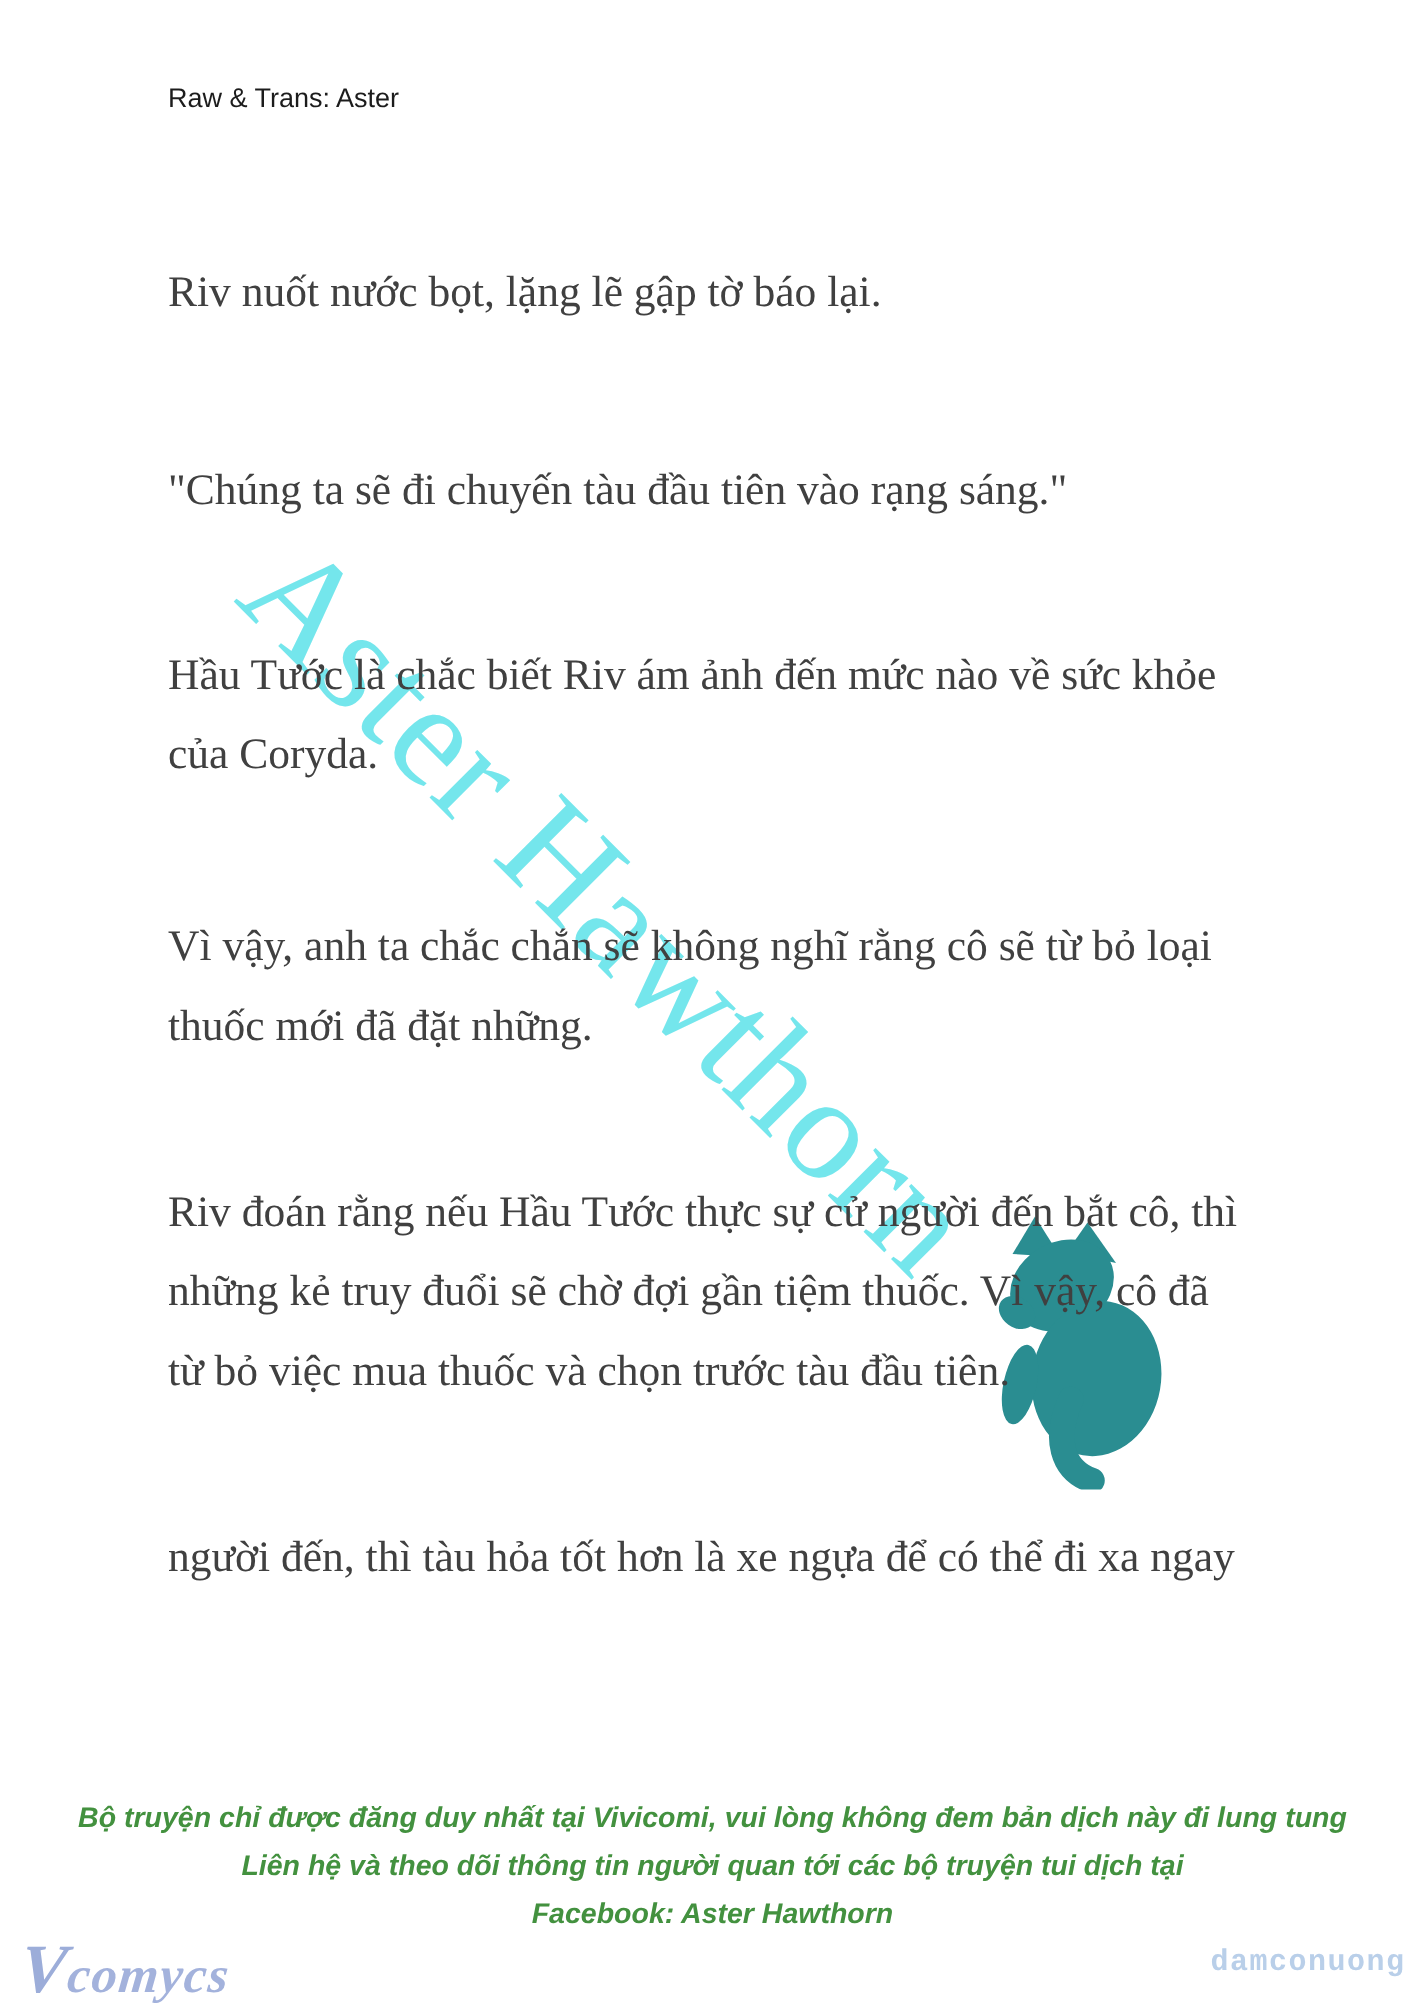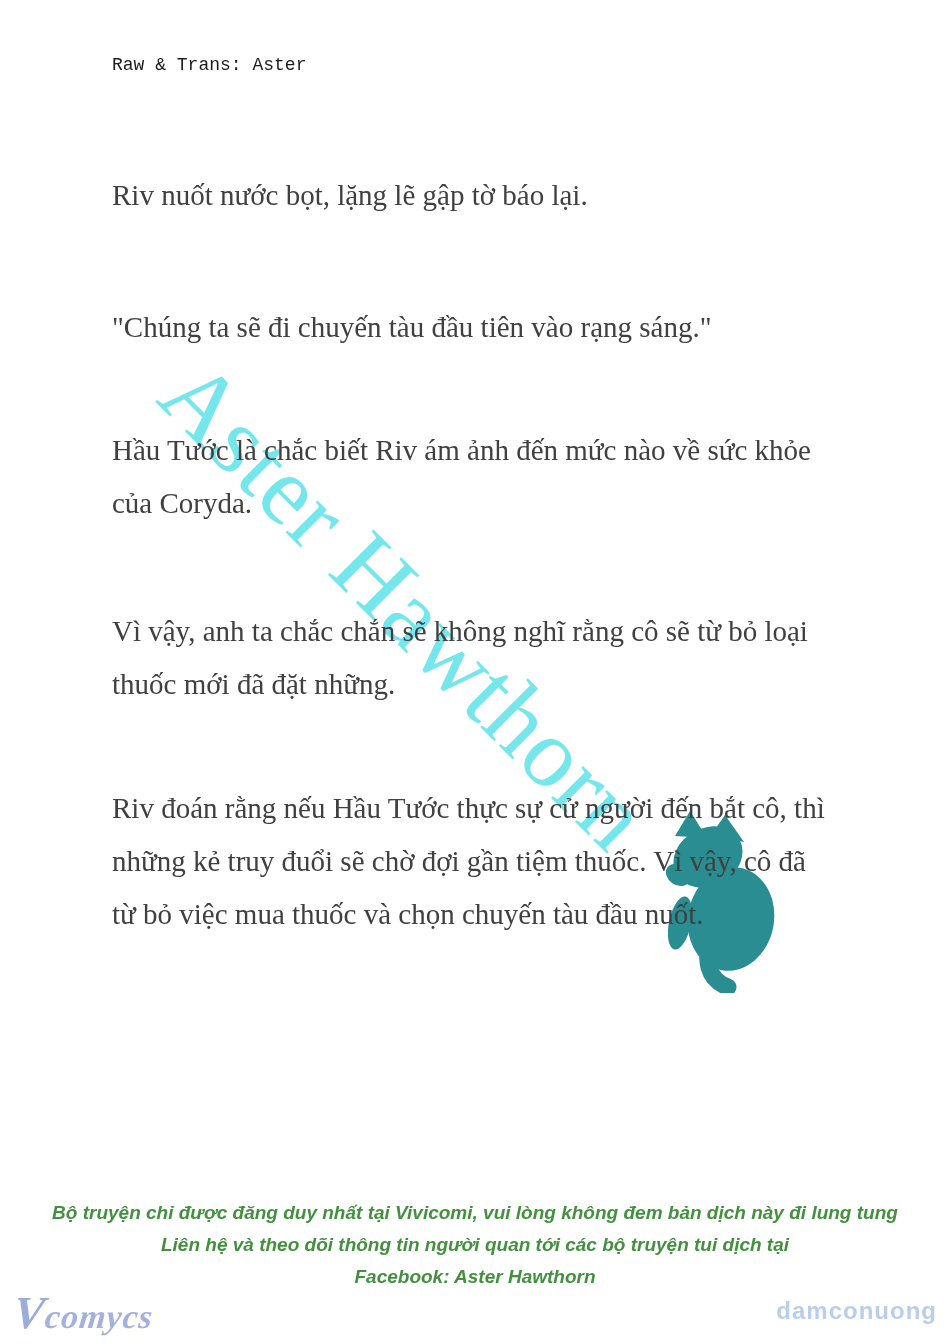--- a/index.html
+++ b/index.html
@@ -13,21 +13,21 @@
     position:absolute; left:405px; top:605px;
     transform:translate(-50%,-50%) rotate(45deg);
     font-family:"Liberation Serif", serif;
     font-size:98px; color:#74e6ec; white-space:nowrap;
     z-index:1; letter-spacing:1px;
   }
   .cat { position:absolute; left:662px; top:809px; width:114px; height:184px; z-index:2; }
 
   .header {
     position:absolute; left:112px; top:55px; z-index:3;
-    font-family:Liberation Mono, monospace;
+    font-family:Liberation Sans, sans-serif;
     font-size:18px; color:#1c1c1c;
   }
   .para {
     position:absolute; left:112px; z-index:3;
     font-size:29px; line-height:53px; color:#404040;
   }
   .para .line { white-space:nowrap; }
   .p1 { top:169px; }
   .p2 { top:301px; }
   .p3 { top:424px; }
@@ -45,22 +45,22 @@
   .logo-left {
     position:absolute; left:14px; top:1286px; z-index:3;
     font-family:"Liberation Serif", serif;
     font-style:italic; font-weight:bold;
     font-size:34px; color:#a3b2dc;
     transform:skewX(-6deg); letter-spacing:1px;
   }
   .logo-left::first-letter { font-size:46px; color:#9cadd9; }
   .logo-right {
     position:absolute; right:13px; top:1297px; z-index:3;
-    font-family:Liberation Sans, sans-serif;
-    font-weight:bold; font-size:24px; letter-spacing:1px;
+    font-family:Liberation Mono, monospace;
+    font-weight:bold; font-size:20px; letter-spacing:1px;
     color:#b9cfe9;
     text-shadow:0 0 3px #ffffff, 0 0 1px #ffffff;
   }
 </style>
 </head>
 <body>
 
 <div class="page">
 
   <div class="watermark">Aster Hawthorn</div>
@@ -93,24 +93,25 @@
   </div>
 
   <div class="para p4">
     <div class="line">Vì vậy, anh ta chắc chắn sẽ không nghĩ rằng cô sẽ từ bỏ loại</div>
     <div class="line">thuốc mới đã đặt những.</div>
   </div>
 
   <div class="para p5">
     <div class="line">Riv đoán rằng nếu Hầu Tước thực sự cử người đến bắt cô, thì</div>
     <div class="line">những kẻ truy đuổi sẽ chờ đợi gần tiệm thuốc. Vì vậy, cô đã</div>
-    <div class="line">từ bỏ việc mua thuốc và chọn chuyến tàu đầu nuốt.</div>
+    <div class="line">từ bỏ việc mua thuốc và chọn trước tàu đầu tiên.</div>
   </div>
 
   <div class="para p6">
+    <div class="line">người đến, thì tàu hỏa tốt hơn là xe ngựa để có thể đi xa ngay</div>
   </div>
 
   <div class="footer">
     <div>Bộ truyện chỉ được đăng duy nhất tại Vivicomi, vui lòng không đem bản dịch này đi lung tung</div>
     <div>Liên hệ và theo dõi thông tin người quan tới các bộ truyện tui dịch tại</div>
     <div>Facebook: Aster Hawthorn</div>
   </div>
 
   <div class="logo-left">Vcomycs</div>
   <div class="logo-right">damconuong</div>

